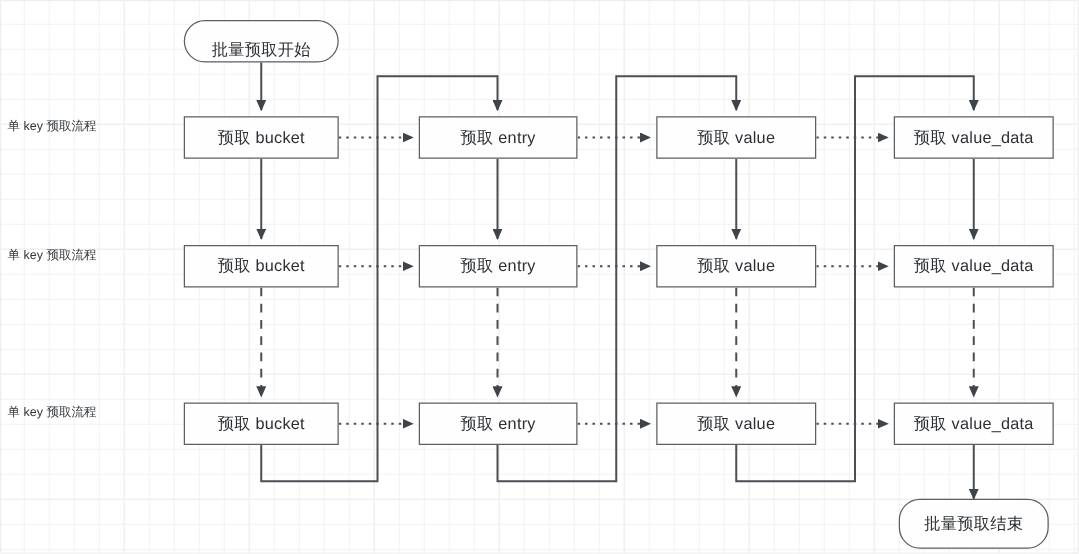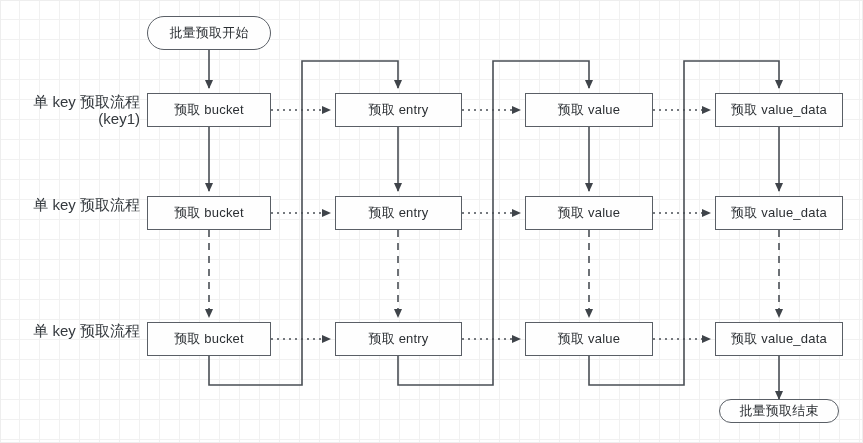--- a/index.html
+++ b/index.html
@@ -47,22 +47,22 @@
     display:flex;align-items:center;justify-content:center;
     white-space:nowrap;
     letter-spacing:0.2px;
   }
   .terminal{
     border-radius:17px;
   }
   .rowlabel{
     position:absolute;
     color:#33383d;
-    font-size:15px;
-    text-align:right;
+    font-size:10px;
+    text-align:left;
     line-height:17px;
     white-space:nowrap;
   }
   .rowlabel .l2{display:block;}
 </style>
 </head>
 <body>
 
 <div id="canvas">
 
@@ -107,31 +107,30 @@
       <path d="M653,339 L710,339" stroke-dasharray="2,4" marker-end="url(#ah)"></path>
 
       <path d="M209,356 L209,385 L302,385 L302,61 L398,61 L398,88" marker-end="url(#ah)"></path>
 
       <path d="M398,356 L398,385 L493,385 L493,61 L589,61 L589,88" marker-end="url(#ah)"></path>
 
       <path d="M589,356 L589,385 L684,385 L684,61 L779,61 L779,88" marker-end="url(#ah)"></path>
     </g>
   </svg>
 
-  <div class="node terminal" style="left:147px;top:16px;width:124px;height:34px;">
+  <div class="node terminal" style="left:147px;top:16px;width:124px;height:34px;align-items:flex-end;">
     <span>批量预取开始</span>
   </div>
 
-  <div class="node terminal" style="left:719px;top:399px;width:120px;height:24px;">
+  <div class="node terminal" style="left:719px;top:399px;width:120px;height:40px;">
     <span>批量预取结束</span>
   </div>
 
   <div class="rowlabel" style="left:6px;top:93px;width:134px;">
     <span>单 key 预取流程</span>
-    <span class="l2">(key1)</span>
   </div>
 
   <div class="rowlabel" style="left:6px;top:196px;width:134px;">
     <span>单 key 预取流程</span>
   </div>
 
   <div class="rowlabel" style="left:6px;top:322px;width:134px;">
     <span>单 key 预取流程</span>
   </div>
 

